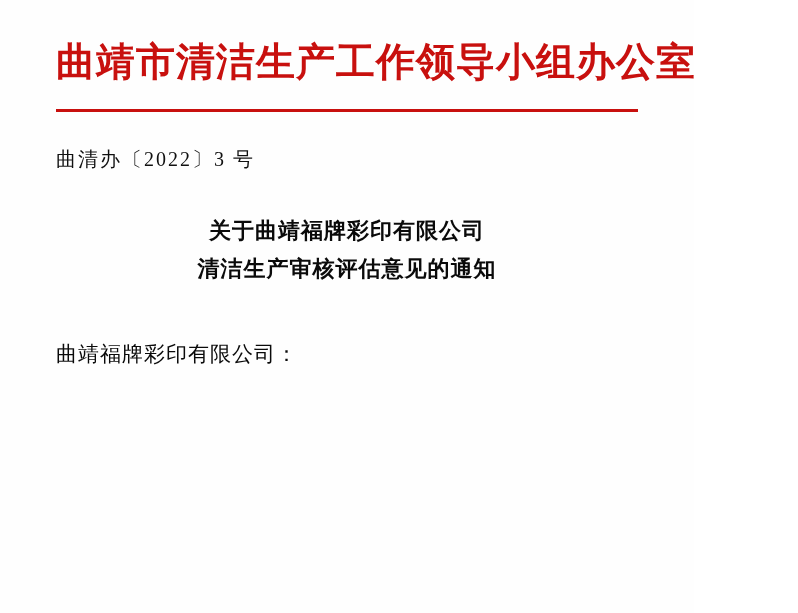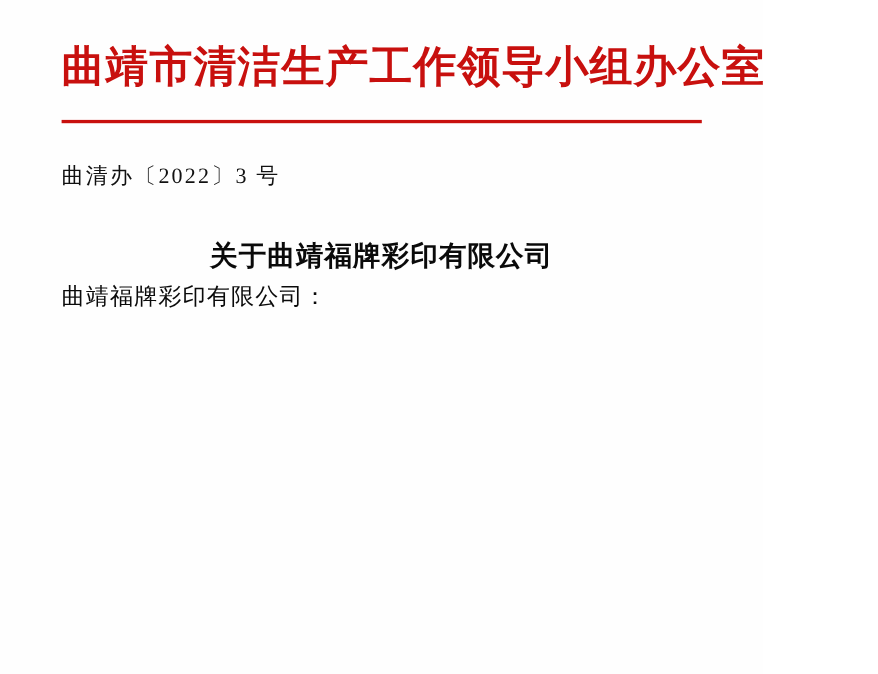--- a/index.html
+++ b/index.html
@@ -42,32 +42,33 @@
     text-align: left;
     font-size: 20px;
     color: #111;
     letter-spacing: 2px;
     margin-top: 34px;
     padding-right: 6px;
     font-family: "Liberation Serif", "DejaVu Serif", serif;
   }
   .title {
     text-align: center;
-    font-size: 25px;
+    font-size: 22px;
     font-weight: bold;
     color: #0a0a0a;
     line-height: 1.75;
     margin-top: 38px;
     font-family: "DejaVu Serif", "Liberation Serif", serif;
   }
   .title-line {
     display: block;
     letter-spacing: 1px;
   }
   .salutation {
+    margin-top: 52px;
     font-size: 21px;
     color: #0a0a0a;
     letter-spacing: 1px;
   }
   .body-text {
     margin-top: 14px;
     font-size: 21px;
     color: #0a0a0a;
     line-height: 1.95;
     text-align: justify;
@@ -85,18 +86,19 @@
 <div class="page">
 
   <div class="masthead">曲靖市清洁生产工作领导小组办公室</div>
 
   <div class="red-rule"></div>
 
   <div class="doc-number">曲清办〔2022〕3 号</div>
 
   <div class="title">
     <span class="title-line">关于曲靖福牌彩印有限公司</span>
+    <span class="title-line">清洁生产审核评估意见的通知</span>
   </div>
 
   <div class="salutation">曲靖福牌彩印有限公司：</div>
 
 
 </div>
 
 </body></html>

